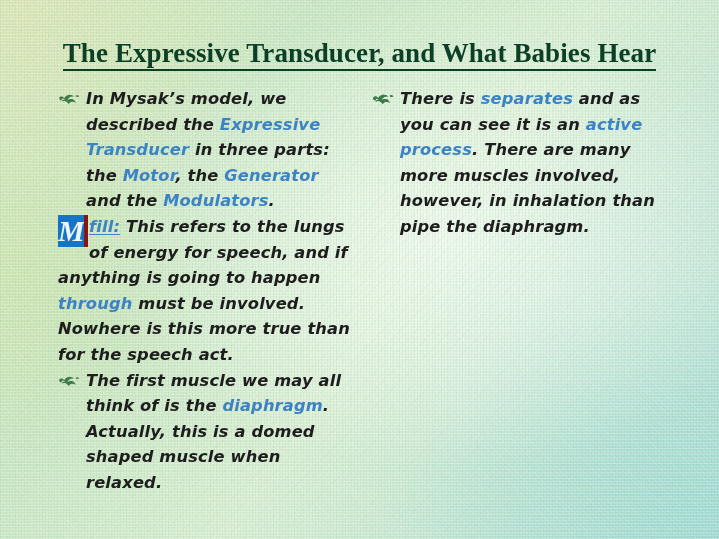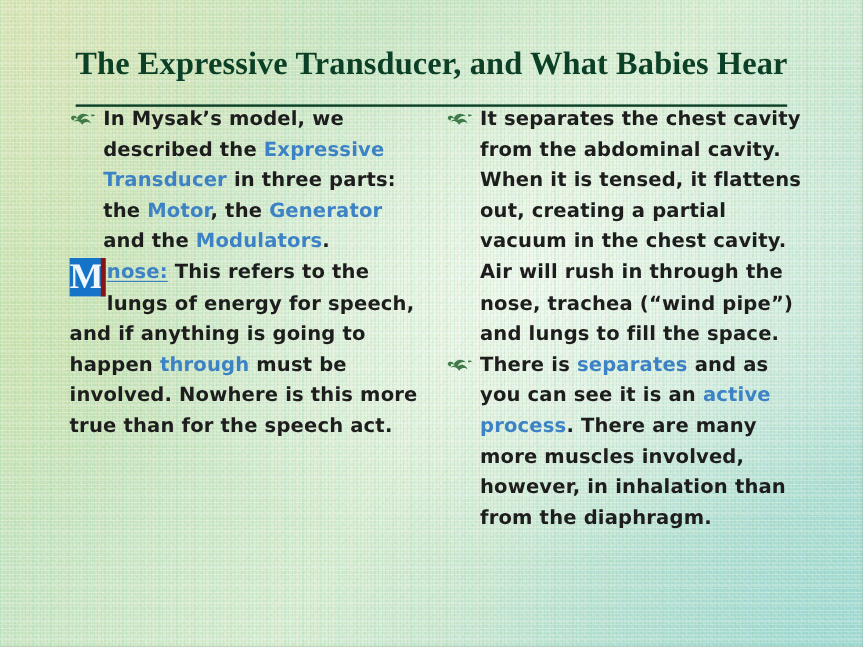--- a/index.html
+++ b/index.html
@@ -52,33 +52,34 @@
     font-family: "Liberation Serif", "DejaVu Serif", serif;
     font-weight: bold;
     font-size: 27px;
     letter-spacing: 0.1px;
     color: #0b4026;
     white-space: nowrap;
   }
   #title .tl-inner {
     display: inline-block;
     border-bottom: 2px solid #0b4026;
-    padding-bottom: 18px;
+    padding-bottom: 0;
   }
 
   
   .col {
     position: absolute;
     top: 86px;
     font-family: "DejaVu Sans", sans-serif;
     font-size: 16.3px;
     font-weight: bold;
     line-height: 25.6px;
     color: #1d1d1d;
     letter-spacing: 0.15px;
+    font-style: italic;
   }
   #col-left  { left: 58px;  width: 300px; }
   #col-right { left: 372px; width: 300px; }
 
   .para {
     position: relative;
     padding-left: 28px;
     margin: 0 0 0 0;
   }
   .para + .para { margin-top: 0px; }
@@ -132,31 +133,37 @@
     <span class="tl-inner">The Expressive Transducer, and What Babies Hear</span>
   </div>
 
   <div id="col-left" class="col">
       <p class="para"><span class="bullet">
           <svg viewBox="0 0 22 16" width="22" height="16" aria-hidden="true">
             <path fill="currentColor" d="M3.6 9.4c-1.5-.2-2.6-1.3-2.4-2.5.2-1.1 1.5-1.7 2.8-1.4 1 .2 1.8.9 2.2 1.8.7-1.7 2.2-3 4.1-3.4 2.3-.5 4.6.4 5.9 2.1-1.6-.6-3.3-.5-4.7.4-1.1.7-1.8 1.7-2.1 2.9 1.3-1.1 3-1.6 4.6-1.2 1.9.5 3.3 2 3.6 3.8-1.2-1.1-2.9-1.5-4.4-1-1.2.4-2.1 1.2-2.6 2.3-.5-1.4-1.6-2.5-3-3-1.3-.5-2.8-.4-4 .3.8-1.3 2.2-2.1 3.7-2.2-1-.5-2.2-.8-3.4-.9-.1.6-.1 1.2-.3 1.7z"></path>
             <path fill="currentColor" d="M17.8 4.6c1.3-.5 2.8-.2 3.6.8-1 0-2 .3-2.8.9-.3-.6-.5-1.2-.8-1.7z"></path>
           </svg>
         </span><span class="">In Mysak’s model, we described the </span><span class="hl">Expressive Transducer</span><span class=""> in three parts: the </span><span class="hl">Motor</span><span class="">, the </span><span class="hl">Generator</span><span class=""> and the </span><span class="hl">Modulators</span><span class="">.</span></p>
-      <p class="para dropcap-para"><span class="dropcap">M</span><span class="hlu">nose:</span><span class="">  This refers to the lungs of energy for speech, and if anything is going to happen </span><span class="hl">through</span><span class=""> must be involved.  Nowhere is this more true than for the speech act.</span></p>
+      <p class="para dropcap-para"><span class="dropcap">M</span><span class="hlu">fill:</span><span class="">  This refers to the lungs of energy for speech, and if anything is going to happen </span><span class="hl">through</span><span class=""> must be involved.  Nowhere is this more true than for the speech act.</span></p>
+      <p class="para"><span class="bullet">
+          <svg viewBox="0 0 22 16" width="22" height="16" aria-hidden="true">
+            <path fill="currentColor" d="M3.6 9.4c-1.5-.2-2.6-1.3-2.4-2.5.2-1.1 1.5-1.7 2.8-1.4 1 .2 1.8.9 2.2 1.8.7-1.7 2.2-3 4.1-3.4 2.3-.5 4.6.4 5.9 2.1-1.6-.6-3.3-.5-4.7.4-1.1.7-1.8 1.7-2.1 2.9 1.3-1.1 3-1.6 4.6-1.2 1.9.5 3.3 2 3.6 3.8-1.2-1.1-2.9-1.5-4.4-1-1.2.4-2.1 1.2-2.6 2.3-.5-1.4-1.6-2.5-3-3-1.3-.5-2.8-.4-4 .3.8-1.3 2.2-2.1 3.7-2.2-1-.5-2.2-.8-3.4-.9-.1.6-.1 1.2-.3 1.7z"></path>
+            <path fill="currentColor" d="M17.8 4.6c1.3-.5 2.8-.2 3.6.8-1 0-2 .3-2.8.9-.3-.6-.5-1.2-.8-1.7z"></path>
+          </svg>
+        </span><span class="">The first muscle we may all think of is the </span><span class="hl">diaphragm</span><span class="">.  Actually, this is a domed shaped muscle when relaxed.</span></p>
     </div>
 
   <div id="col-right" class="col">
       <p class="para"><span class="bullet">
           <svg viewBox="0 0 22 16" width="22" height="16" aria-hidden="true">
             <path fill="currentColor" d="M3.6 9.4c-1.5-.2-2.6-1.3-2.4-2.5.2-1.1 1.5-1.7 2.8-1.4 1 .2 1.8.9 2.2 1.8.7-1.7 2.2-3 4.1-3.4 2.3-.5 4.6.4 5.9 2.1-1.6-.6-3.3-.5-4.7.4-1.1.7-1.8 1.7-2.1 2.9 1.3-1.1 3-1.6 4.6-1.2 1.9.5 3.3 2 3.6 3.8-1.2-1.1-2.9-1.5-4.4-1-1.2.4-2.1 1.2-2.6 2.3-.5-1.4-1.6-2.5-3-3-1.3-.5-2.8-.4-4 .3.8-1.3 2.2-2.1 3.7-2.2-1-.5-2.2-.8-3.4-.9-.1.6-.1 1.2-.3 1.7z"></path>
             <path fill="currentColor" d="M17.8 4.6c1.3-.5 2.8-.2 3.6.8-1 0-2 .3-2.8.9-.3-.6-.5-1.2-.8-1.7z"></path>
           </svg>
-        </span><span class="">It separates the chest cavity from the abdominal cavity.   When it is tensed, it flattens out, creating a partial vacuum in the chest cavity.   Air will rush in through the nose, trachea (“wind pipe”) and lungs to fill the space.</span></p>
+        </span></p>
       <p class="para"><span class="bullet">
           <svg viewBox="0 0 22 16" width="22" height="16" aria-hidden="true">
             <path fill="currentColor" d="M3.6 9.4c-1.5-.2-2.6-1.3-2.4-2.5.2-1.1 1.5-1.7 2.8-1.4 1 .2 1.8.9 2.2 1.8.7-1.7 2.2-3 4.1-3.4 2.3-.5 4.6.4 5.9 2.1-1.6-.6-3.3-.5-4.7.4-1.1.7-1.8 1.7-2.1 2.9 1.3-1.1 3-1.6 4.6-1.2 1.9.5 3.3 2 3.6 3.8-1.2-1.1-2.9-1.5-4.4-1-1.2.4-2.1 1.2-2.6 2.3-.5-1.4-1.6-2.5-3-3-1.3-.5-2.8-.4-4 .3.8-1.3 2.2-2.1 3.7-2.2-1-.5-2.2-.8-3.4-.9-.1.6-.1 1.2-.3 1.7z"></path>
             <path fill="currentColor" d="M17.8 4.6c1.3-.5 2.8-.2 3.6.8-1 0-2 .3-2.8.9-.3-.6-.5-1.2-.8-1.7z"></path>
           </svg>
-        </span><span class="">There is </span><span class="hl">separates</span><span class=""> and as you can see it is an </span><span class="hl">active process</span><span class="">.   There are many more muscles involved, however, in inhalation than from the diaphragm.</span></p>
+        </span><span class="">There is </span><span class="hl">separates</span><span class=""> and as you can see it is an </span><span class="hl">active process</span><span class="">.   There are many more muscles involved, however, in inhalation than pipe the diaphragm.</span></p>
     </div>
 
 </div>
 
 </body></html>

